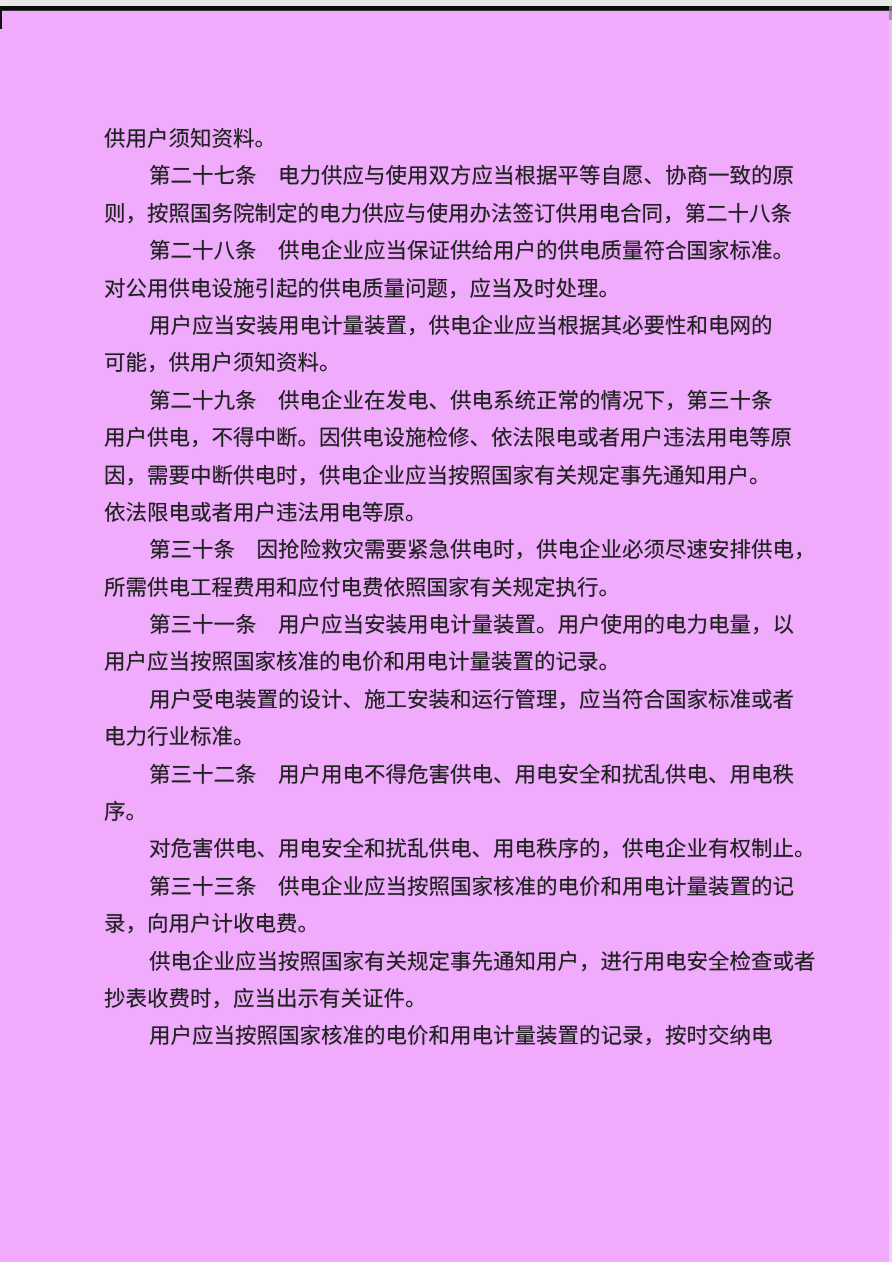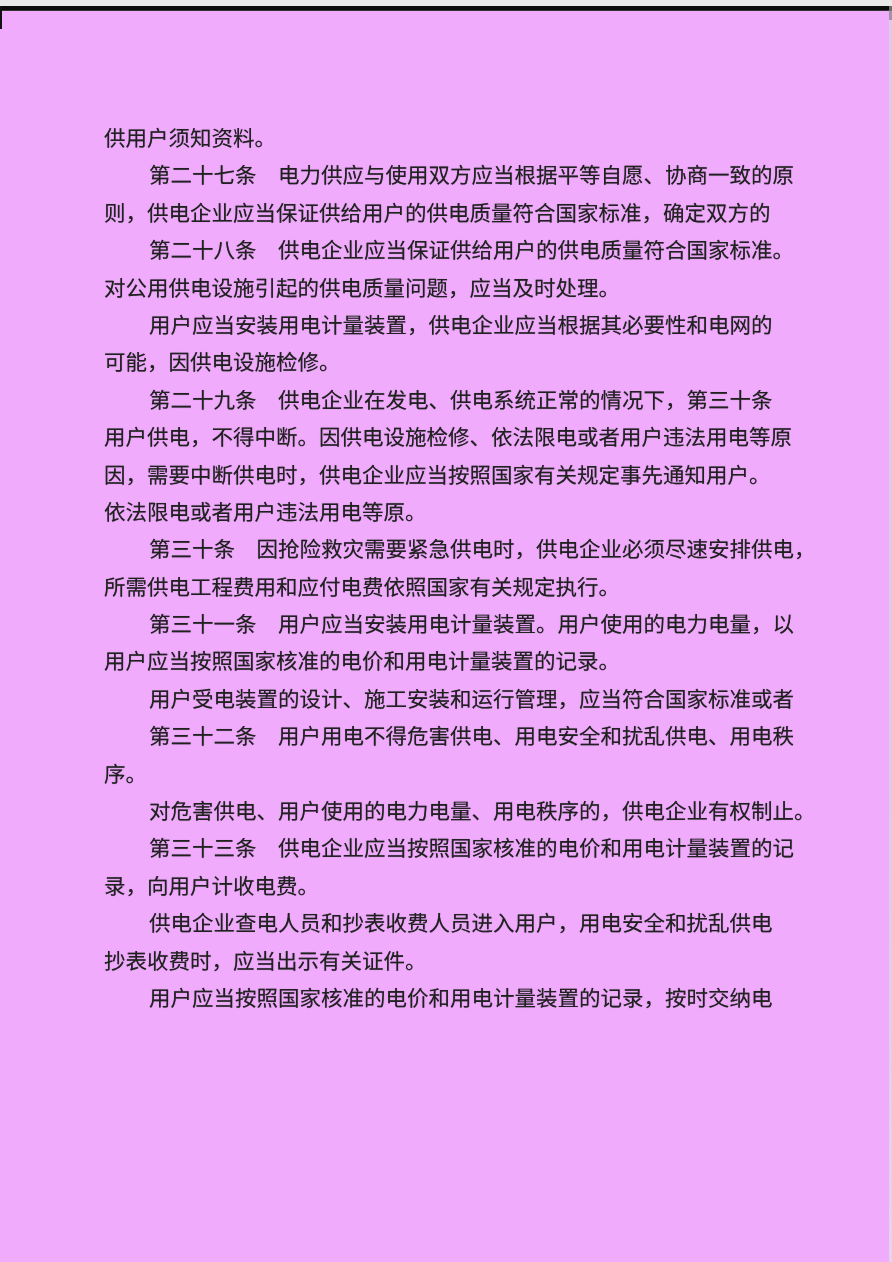--- a/index.html
+++ b/index.html
@@ -62,36 +62,37 @@
 <body>
 
 <div class="page">
   <div class="scan-top-edge"></div>
   <div class="scan-left-edge"></div>
   <div class="scan-right-edge"></div>
 
   <div class="text-block">
     <div class="line">供用户须知资料。</div>
     <div class="line indent">第二十七条　电力供应与使用双方应当根据平等自愿、协商一致的原</div>
-    <div class="line">则，供电企业应当保证供给用户的供电质量符合国家标准，确定双方的</div>
+    <div class="line">则，按照国务院制定的电力供应与使用办法签订供用电合同，第二十八条</div>
     <div class="line indent">第二十八条　供电企业应当保证供给用户的供电质量符合国家标准。</div>
     <div class="line">对公用供电设施引起的供电质量问题，应当及时处理。</div>
     <div class="line indent">用户应当安装用电计量装置，供电企业应当根据其必要性和电网的</div>
-    <div class="line">可能，因供电设施检修。</div>
+    <div class="line">可能，供用户须知资料。</div>
     <div class="line indent">第二十九条　供电企业在发电、供电系统正常的情况下，第三十条</div>
     <div class="line">用户供电，不得中断。因供电设施检修、依法限电或者用户违法用电等原</div>
     <div class="line">因，需要中断供电时，供电企业应当按照国家有关规定事先通知用户。</div>
     <div class="line">依法限电或者用户违法用电等原。</div>
     <div class="line indent">第三十条　因抢险救灾需要紧急供电时，供电企业必须尽速安排供电，</div>
     <div class="line">所需供电工程费用和应付电费依照国家有关规定执行。</div>
     <div class="line indent">第三十一条　用户应当安装用电计量装置。用户使用的电力电量，以</div>
     <div class="line">用户应当按照国家核准的电价和用电计量装置的记录。</div>
     <div class="line indent">用户受电装置的设计、施工安装和运行管理，应当符合国家标准或者</div>
+    <div class="line">电力行业标准。</div>
     <div class="line indent">第三十二条　用户用电不得危害供电、用电安全和扰乱供电、用电秩</div>
     <div class="line">序。</div>
-    <div class="line indent">对危害供电、用户使用的电力电量、用电秩序的，供电企业有权制止。</div>
+    <div class="line indent">对危害供电、用电安全和扰乱供电、用电秩序的，供电企业有权制止。</div>
     <div class="line indent">第三十三条　供电企业应当按照国家核准的电价和用电计量装置的记</div>
     <div class="line">录，向用户计收电费。</div>
-    <div class="line indent">供电企业查电人员和抄表收费人员进入用户，用电安全和扰乱供电</div>
+    <div class="line indent">供电企业应当按照国家有关规定事先通知用户，进行用电安全检查或者</div>
     <div class="line">抄表收费时，应当出示有关证件。</div>
     <div class="line indent">用户应当按照国家核准的电价和用电计量装置的记录，按时交纳电</div>
   </div>
 </div>
 
 </body></html>

